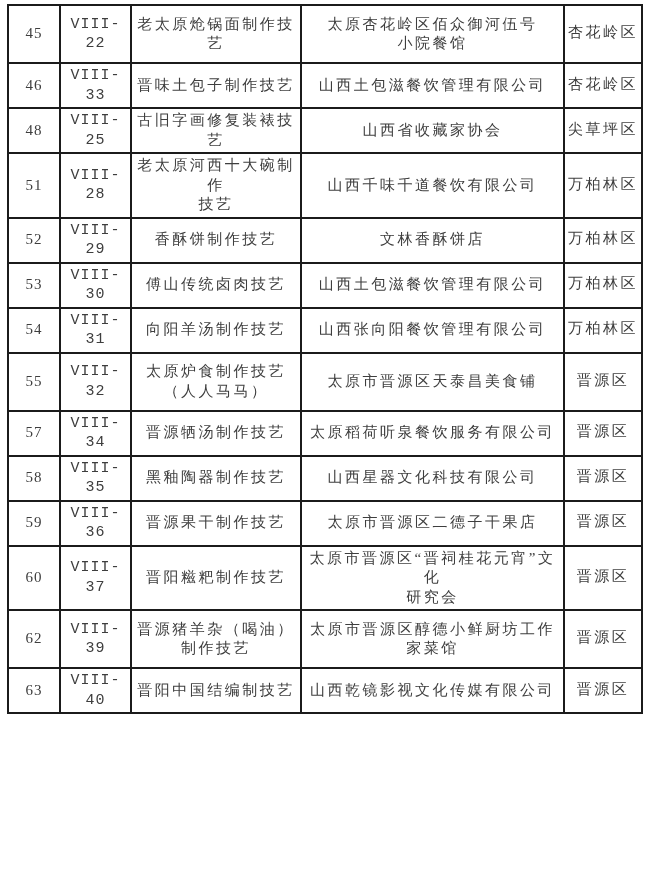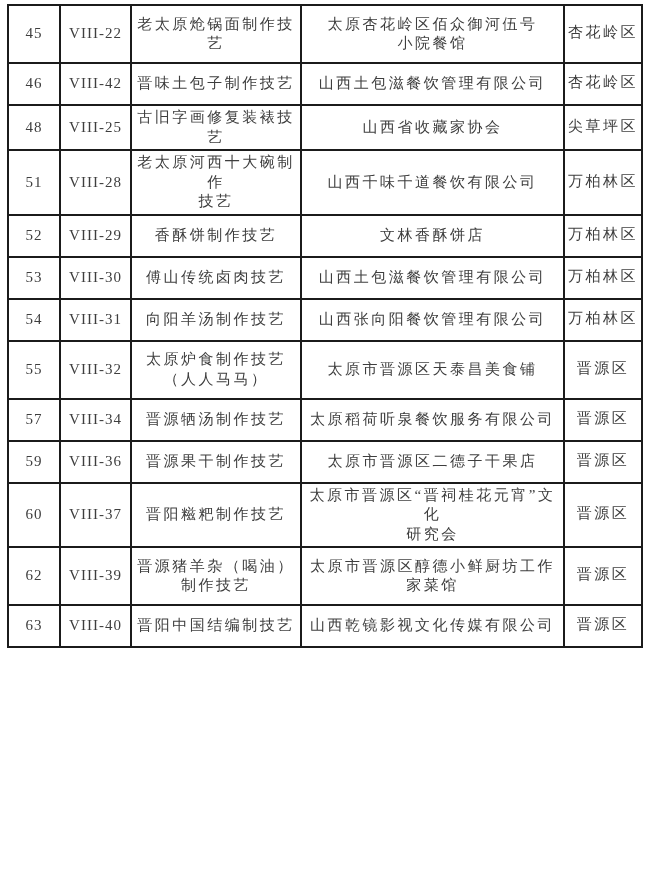--- a/index.html
+++ b/index.html
@@ -27,21 +27,21 @@
     color: #3e3e3e;
     font-size: 15px;
     line-height: 1.3;
     white-space: pre-line;
     padding: 2px 3px;
     overflow: hidden;
   }
   tr.row-regular { height: 42px; border-radius: 12px; }
   tr.row-tall    { height: 58px; }
   td.c-num  { letter-spacing: 1px; font-size: 15px; }
-  td.c-code { letter-spacing: 1px; font-size: 15px; }
+  td.c-code { letter-spacing: 1px; font-size: 15px; font-family: Liberation Mono, monospace; }
   td.c-name { letter-spacing: 2.5px; margin-left: 24px; }
   td.c-org  { letter-spacing: 2.5px; }
   td.c-district { letter-spacing: 2.5px; font-family: Liberation Mono, monospace; }
 </style>
 </head>
 <body>
 
 <div class="page">
   <table class="heritage">
     <colgroup>
@@ -55,21 +55,21 @@
         <tr class="row-tall">
     <td class="c-num">45</td>
     <td class="c-code">VIII-22</td>
     <td class="c-name">老太原炝锅面制作技艺</td>
     <td class="c-org">太原杏花岭区佰众御河伍号
 小院餐馆</td>
     <td class="c-district">杏花岭区</td>
   </tr>
         <tr class="row-regular">
     <td class="c-num">46</td>
-    <td class="c-code">VIII-42</td>
+    <td class="c-code">VIII-33</td>
     <td class="c-name">晋味土包子制作技艺</td>
     <td class="c-org">山西土包滋餐饮管理有限公司</td>
     <td class="c-district">杏花岭区</td>
   </tr>
         <tr class="row-regular">
     <td class="c-num">48</td>
     <td class="c-code">VIII-25</td>
     <td class="c-name">古旧字画修复装裱技艺</td>
     <td class="c-org">山西省收藏家协会</td>
     <td class="c-district">尖草坪区</td>
@@ -112,20 +112,27 @@
     <td class="c-district">晋源区</td>
   </tr>
         <tr class="row-regular">
     <td class="c-num">57</td>
     <td class="c-code">VIII-34</td>
     <td class="c-name">晋源牺汤制作技艺</td>
     <td class="c-org">太原稻荷听泉餐饮服务有限公司</td>
     <td class="c-district">晋源区</td>
   </tr>
         <tr class="row-regular">
+    <td class="c-num">58</td>
+    <td class="c-code">VIII-35</td>
+    <td class="c-name">黑釉陶器制作技艺</td>
+    <td class="c-org">山西星器文化科技有限公司</td>
+    <td class="c-district">晋源区</td>
+  </tr>
+        <tr class="row-regular">
     <td class="c-num">59</td>
     <td class="c-code">VIII-36</td>
     <td class="c-name">晋源果干制作技艺</td>
     <td class="c-org">太原市晋源区二德子干果店</td>
     <td class="c-district">晋源区</td>
   </tr>
         <tr class="row-tall">
     <td class="c-num">60</td>
     <td class="c-code">VIII-37</td>
     <td class="c-name">晋阳糍粑制作技艺</td>

